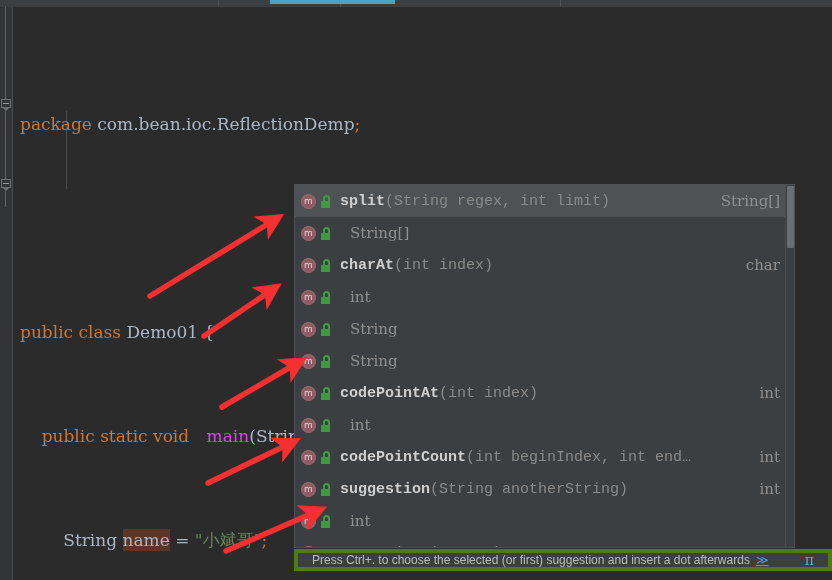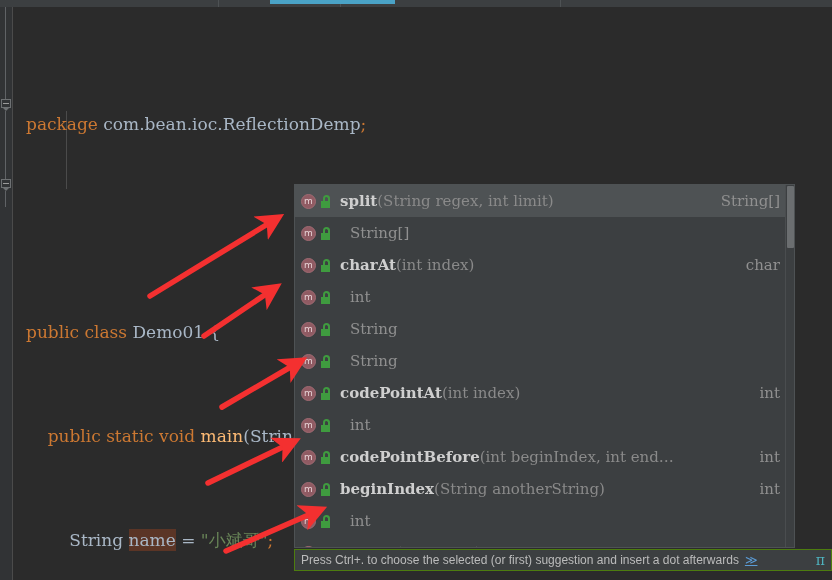--- a/index.html
+++ b/index.html
@@ -73,33 +73,32 @@
   }
 
   .code {
     position: absolute; left: 14px; top: 0;
     width: 818px; height: 573px;
     font-family: "DejaVu Serif", serif;
     font-size: 17px;
     line-height: 26px;
     white-space: pre;
     color: #a9b7c6;
-    padding-left: 6px;
   }
   .line { position: relative; height: 26px; padding-left: 6px; }
 
   .indent-guide {
     position: absolute;
     left: 52px;
     width: 1px;
     background: #4b4b4b;
   }
 
   .kw   { color: #cc7832; }
-  .mth  { color: #fdba74; }
+  .mth  { color: #d946ef; margin-left: 12px; }
   .str  { color: #6a8759; }
   .pun  { color: #a9b7c6; }
   .sem  { color: #cc7832; }
   .cls  { color: #a9b7c6; }
 
   .hl-ident {
     background: #5b3526;
     padding: 1px 0;
   }
 
@@ -158,20 +157,21 @@
     width: 7px; height: 7px;
     border: 2px solid #3f9b3f;
     border-bottom: none;
     border-radius: 4px 4px 0 0;
   }
 
   .sig {
     flex: 1 1 auto;
     overflow: hidden;
     white-space: nowrap;
+    font-family: Liberation Mono, monospace;
   }
   .sig .nm { color: #cfcfcf; font-weight: bold; }
   .sig .pm { color: #8a8a8a; }
 
   .ret {
     flex: 0 0 auto;
     color: #909090;
     margin-left: 10px;
   }
 
@@ -190,24 +190,24 @@
     background: #6b6e70;
     border-radius: 1px;
   }
 
   
   .hintbar {
     position: absolute;
     left: 294px; top: 549px;
     width: 538px; height: 22px;
     background: #3c3f41;
-    border: 1px solid #4d7c0f;
+    border: 4px solid #4d7c0f;
     display: flex;
     align-items: center;
-    padding: 0 6px;
+    padding: 0 14px;
     font-family: "Liberation Sans", sans-serif;
     font-size: 12px;
     color: #bbbbbb;
     z-index: 40;
   }
   .hintbar .txt { white-space: nowrap; }
   .hintbar .more {
     color: #5b9bd5;
     text-decoration: underline;
     margin-left: 6px;
@@ -347,30 +347,30 @@
             <span class="body"></span>
           </span>
           <span class="ret">int</span>
         </div>
         <div class="item">
           <span class="ic-method">m</span>
           <span class="ic-lock">
             <span class="shackle"></span>
             <span class="body"></span>
           </span>
-          <span class="sig"><span class="nm">codePointBefore</span><span class="pm">(int beginIndex, int end…</span></span>
-          <span class="ret">int</span>
-        </div>
-        <div class="item">
-          <span class="ic-method">m</span>
-          <span class="ic-lock">
-            <span class="shackle"></span>
-            <span class="body"></span>
-          </span>
-          <span class="sig"><span class="nm">beginIndex</span><span class="pm">(String anotherString)</span></span>
+          <span class="sig"><span class="nm">codePointCount</span><span class="pm">(int beginIndex, int end…</span></span>
+          <span class="ret">int</span>
+        </div>
+        <div class="item">
+          <span class="ic-method">m</span>
+          <span class="ic-lock">
+            <span class="shackle"></span>
+            <span class="body"></span>
+          </span>
+          <span class="sig"><span class="nm">suggestion</span><span class="pm">(String anotherString)</span></span>
           <span class="ret">int</span>
         </div>
         <div class="item">
           <span class="ic-method">m</span>
           <span class="ic-lock">
             <span class="shackle"></span>
             <span class="body"></span>
           </span>
           <span class="ret">int</span>
         </div>

